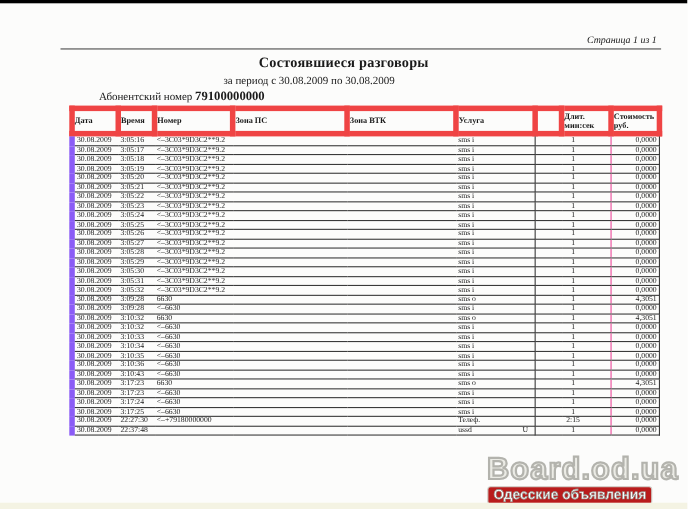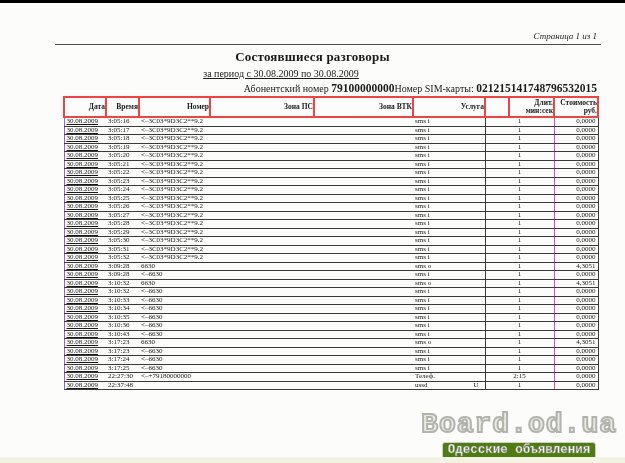--- a/index.html
+++ b/index.html
@@ -10,77 +10,73 @@
     font-family:"Liberation Serif", serif; color:#1a1a1a;
   }
   .topbar { position:absolute; top:0; left:0; width:625px; height:3px; background:#000; }
   .bottombar { position:absolute; bottom:0; left:0; width:625px; height:6px; background:#f4f3e3; }
 
   .pageno { position:absolute; top:31px; right:28px; font-size:9px;font-style:italic; }
   .rule { position:absolute; top:44px; left:55px; right:24px; border-top:1px solid #4a4a4a; height:0; }
 
   .title { position:absolute; top:49px; left:0; width:625px; text-align:center;
            font-size:13px; font-weight:bold; letter-spacing:0.2px; }
-  .subtitle { position:absolute; top:68px; left:0; width:562px; text-align:center; font-size:10px;text-decoration:underline; }
-
-  .acctline { position:absolute; top:82px; left:63px; width:534px;
-              display:flex; justify-content:flex-end; align-items:baseline; font-size:10px;font-family:Liberation Serif, serif; }
+  .subtitle { position:absolute; top:68px; left:0; width:562px; text-align:center; font-size:10px; }
+
+  .acctline { position:absolute; top:82px; left:78px; width:534px;
+              display:flex; justify-content:space-between; align-items:baseline; font-size:10px;font-family:Liberation Serif, serif; }
   .acct-left { padding-left:12px; }
   .num-strong { font-weight:bold; font-size:11.5px; }
 
   table.calls { position:absolute; top:96px; left:63px; width:534px;
                 border-collapse:collapse; table-layout:fixed; }
   table.calls th {
-    border:2px solid #ef4444; font-size:7.5px; line-height:8px; padding:1px 0;
-    font-weight:bold; text-align:right; white-space:pre-line; vertical-align:middle;
+    border:5px solid #ef4444; font-size:7.5px; line-height:8px; padding:1px 0;
+    font-weight:bold; text-align:left; white-space:pre-line; vertical-align:middle;
   }
   table.calls td {
     border-top:1px solid #3a3a3a; border-bottom:1px solid #3a3a3a;
     font-size:7px; line-height:7.5px; padding:0 2px;
     white-space:nowrap; overflow:hidden; vertical-align:middle;
   }
-  td.c-date { border-left:1px solid #8b5cf6;text-decoration:underline; }
+  td.c-date { border-left:5px solid #8b5cf6; }
   td.c-service { border-right:1px solid #3a3a3a; padding-left:8px; }
   td.c-dur { text-align:center; }
   td.c-cost { border-left:1px solid #ec4899; border-right:1px solid #3a3a3a; text-align:right; padding-right:3px; }
   .flag { float:right; padding-right:4px; }
 
   .totals { position:absolute; top:394px; left:63px; width:534px;
             display:flex; justify-content:space-between; font-weight:bold; font-size:10.5px; }
 
-  .watermark { position:absolute; right:8px; bottom:4px; text-align:center;
-               font-family:Liberation Mono, monospace; }
+  .watermark { position:absolute; right:8px; bottom:4px; 
+               font-family:Liberation Sans, sans-serif; }
   .wm-brand { font-size:28px; font-weight:bold; letter-spacing:1px;
               color:#ebebe5; -webkit-text-stroke:2px #b3b3ad;
               text-shadow:0 0 1px #ffffff; line-height:30px; }
-  .wm-tag { display:inline-block; margin-top:1px; background:#4d7c0f;
+  .wm-tag { display:inline-block; margin-top:1px; background:#b91c1c;
             border:1px solid #cfcfc9; border-radius:3px; padding:0 5px;
             font-size:12.5px; font-weight:bold; color:#ffffff;
             -webkit-text-stroke:0.6px #8e8e88; line-height:15px; }
 </style>
 </head>
 <body>
 
 <div class="screen">
   <div class="topbar"></div>
 
   <div class="pageno">Страница 1 из 1</div>
   <div class="rule"></div>
 
   <div class="title">Состоявшиеся разговоры</div>
   <div class="subtitle">за период с 30.08.2009 по 30.08.2009</div>
 
   <div class="acctline">
     <span class="acct-left">
       <span>Абонентский номер</span>
       <span class="num-strong">79100000000</span>
-    </span>
-    <span>
-      <span>Номер SIM-карты:</span>
-      <span class="num-strong">021215141748796532015</span>
     </span>
   </div>
 
   <table class="calls">
     <colgroup>
       <col style="width:42px">
         <col style="width:33px">
         <col style="width:71px">
       <col style="width:104px">
         <col style="width:99px">

